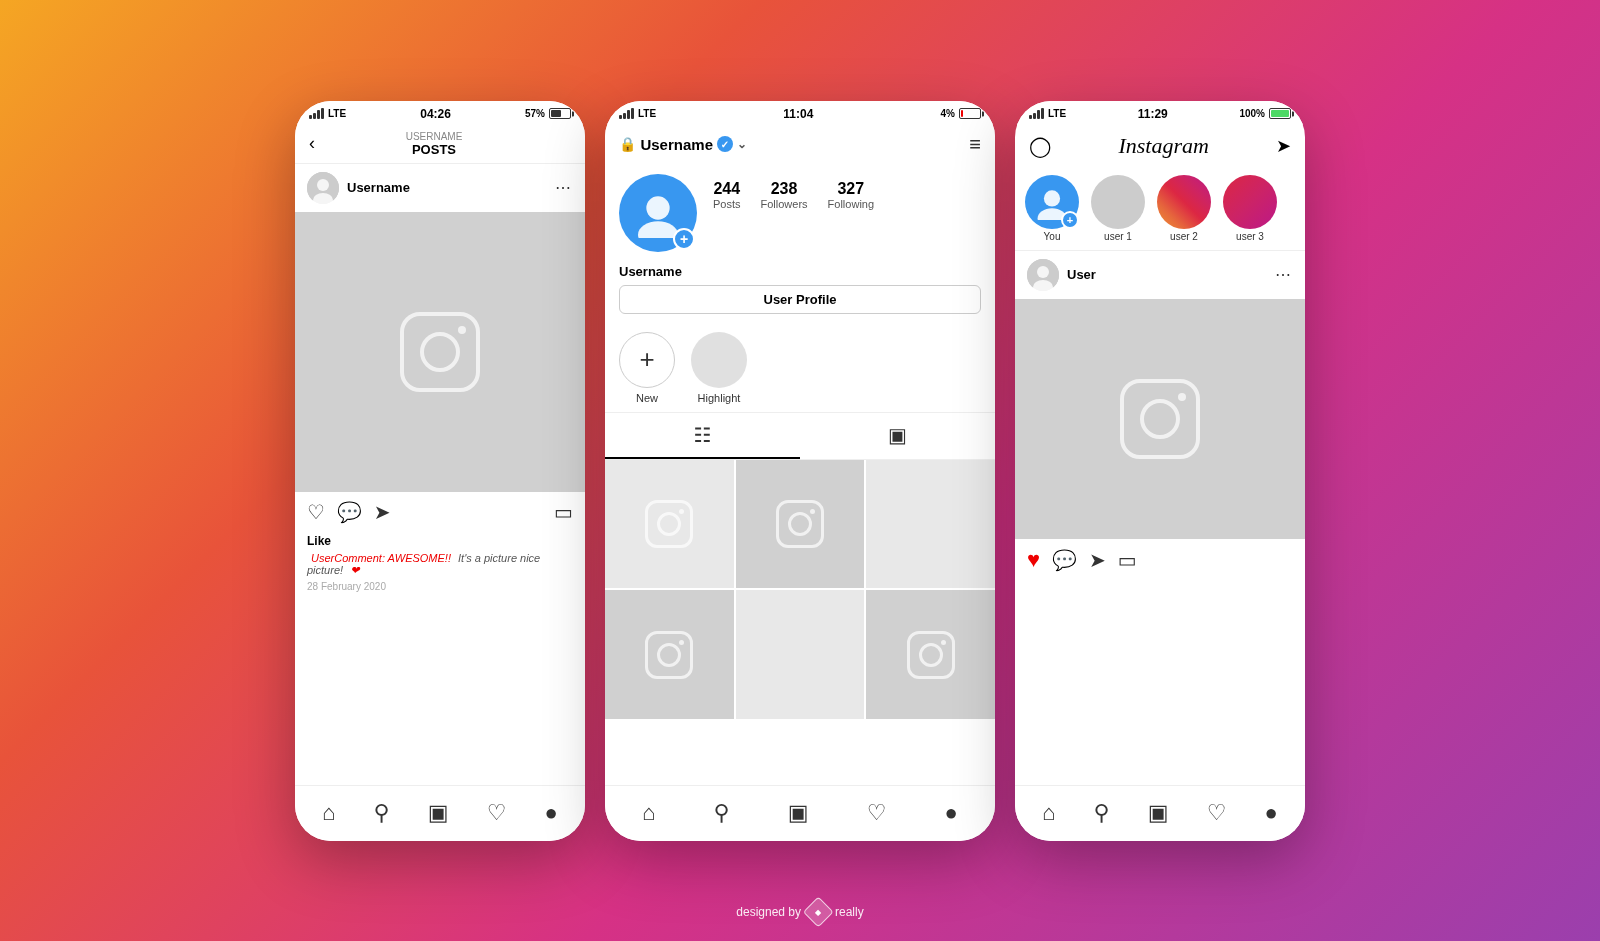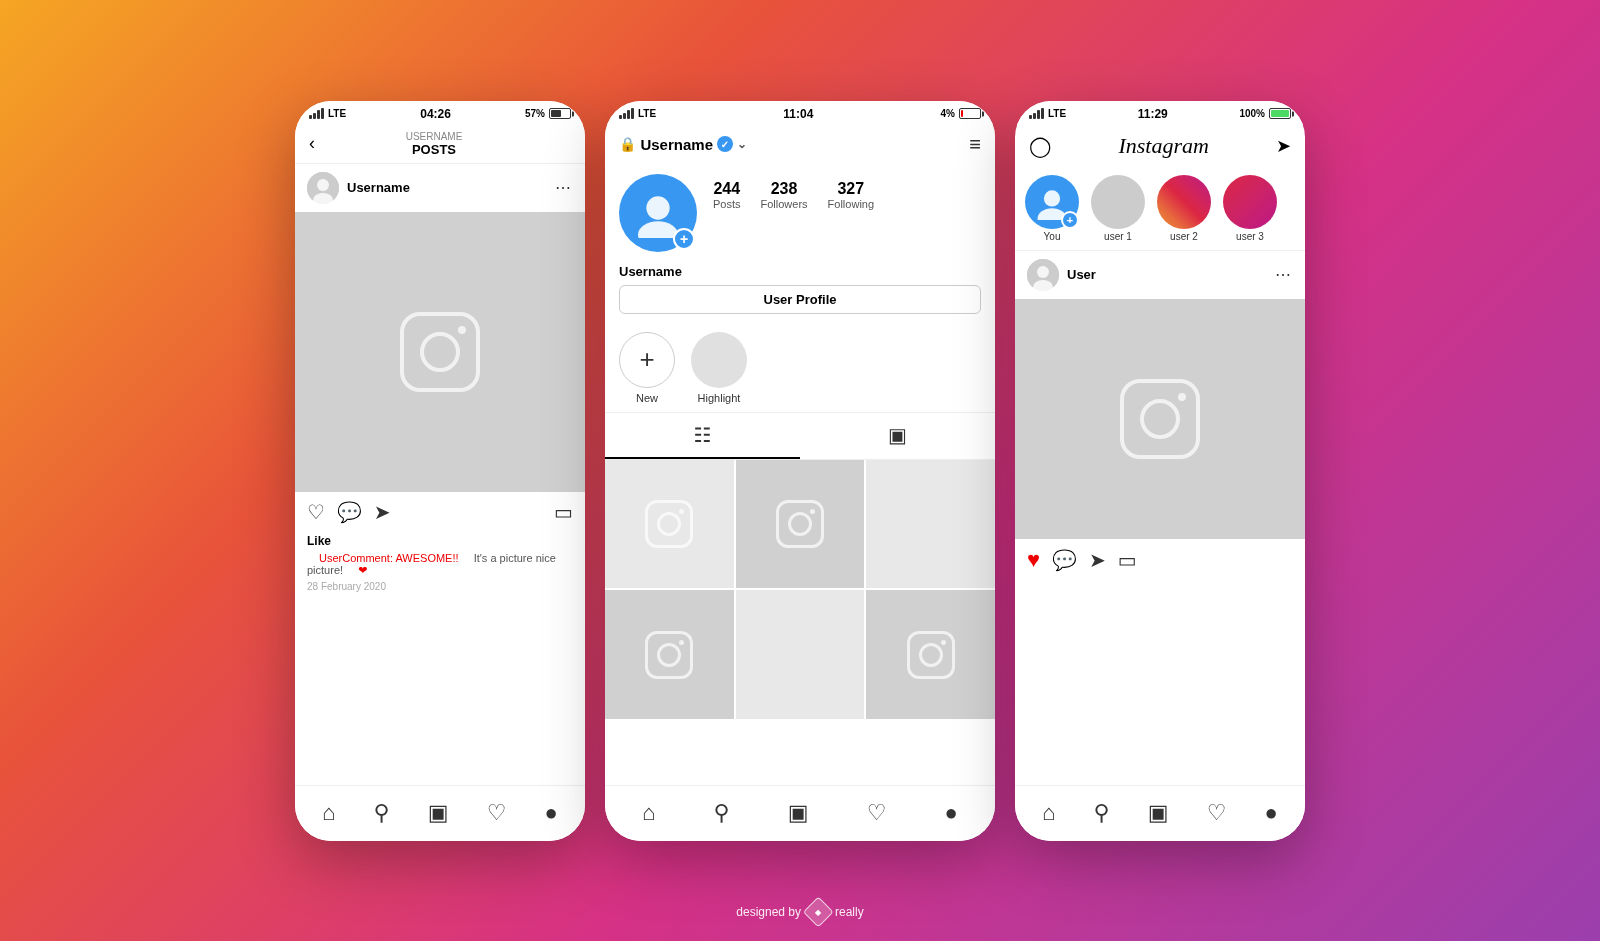--- a/index.html
+++ b/index.html
@@ -140,21 +140,21 @@
     }
     .post-actions .save-icon { margin-left: auto; }
     .action-icon { font-size: 20px; color: #333; cursor: pointer; }
 
     .post-likes { padding: 2px 12px; font-size: 12px; font-weight: 600; }
     .post-comment {
       padding: 2px 12px 2px;
       font-size: 11px;
       color: #888;
     }
-    .post-comment span { color: #e00; margin-left: 12px; }
+    .post-comment span { color: #e00; margin-left: 4px; font-style: italic; }
     .post-date { padding: 2px 12px 8px; font-size: 10px; color: #aaa; }
 
     
     .bottom-nav {
       position: absolute;
       bottom: 0; left: 0; right: 0;
       height: 56px;
       background: #fff;
       border-top: 1px solid #eee;
       display: flex;

